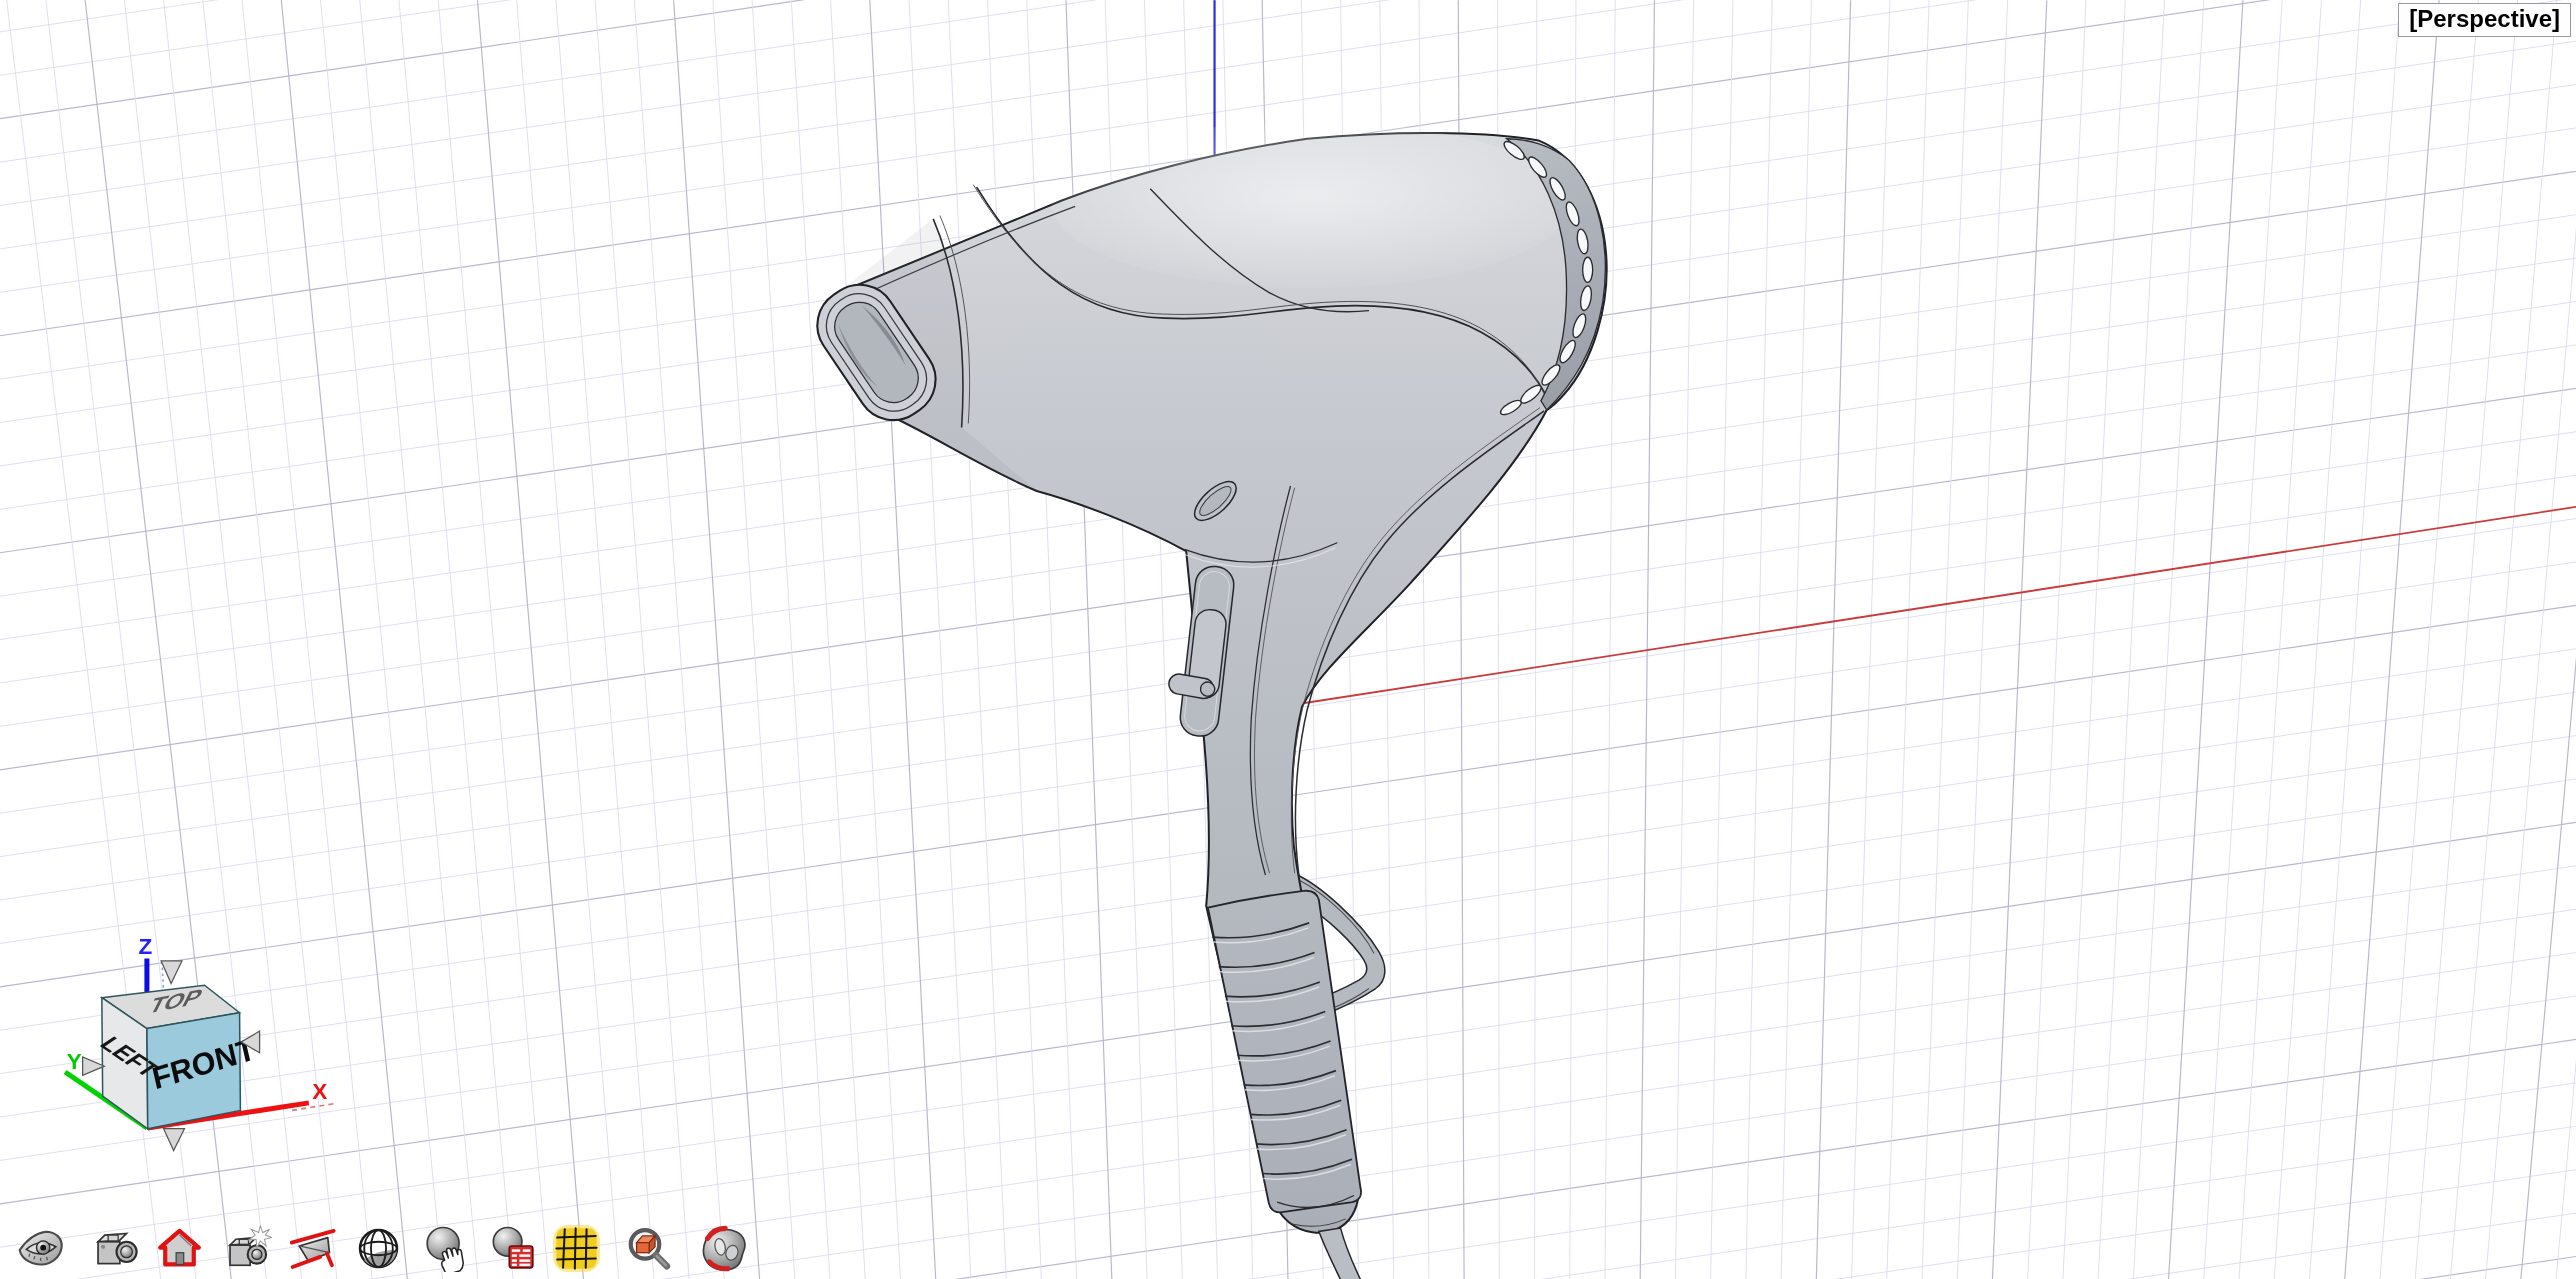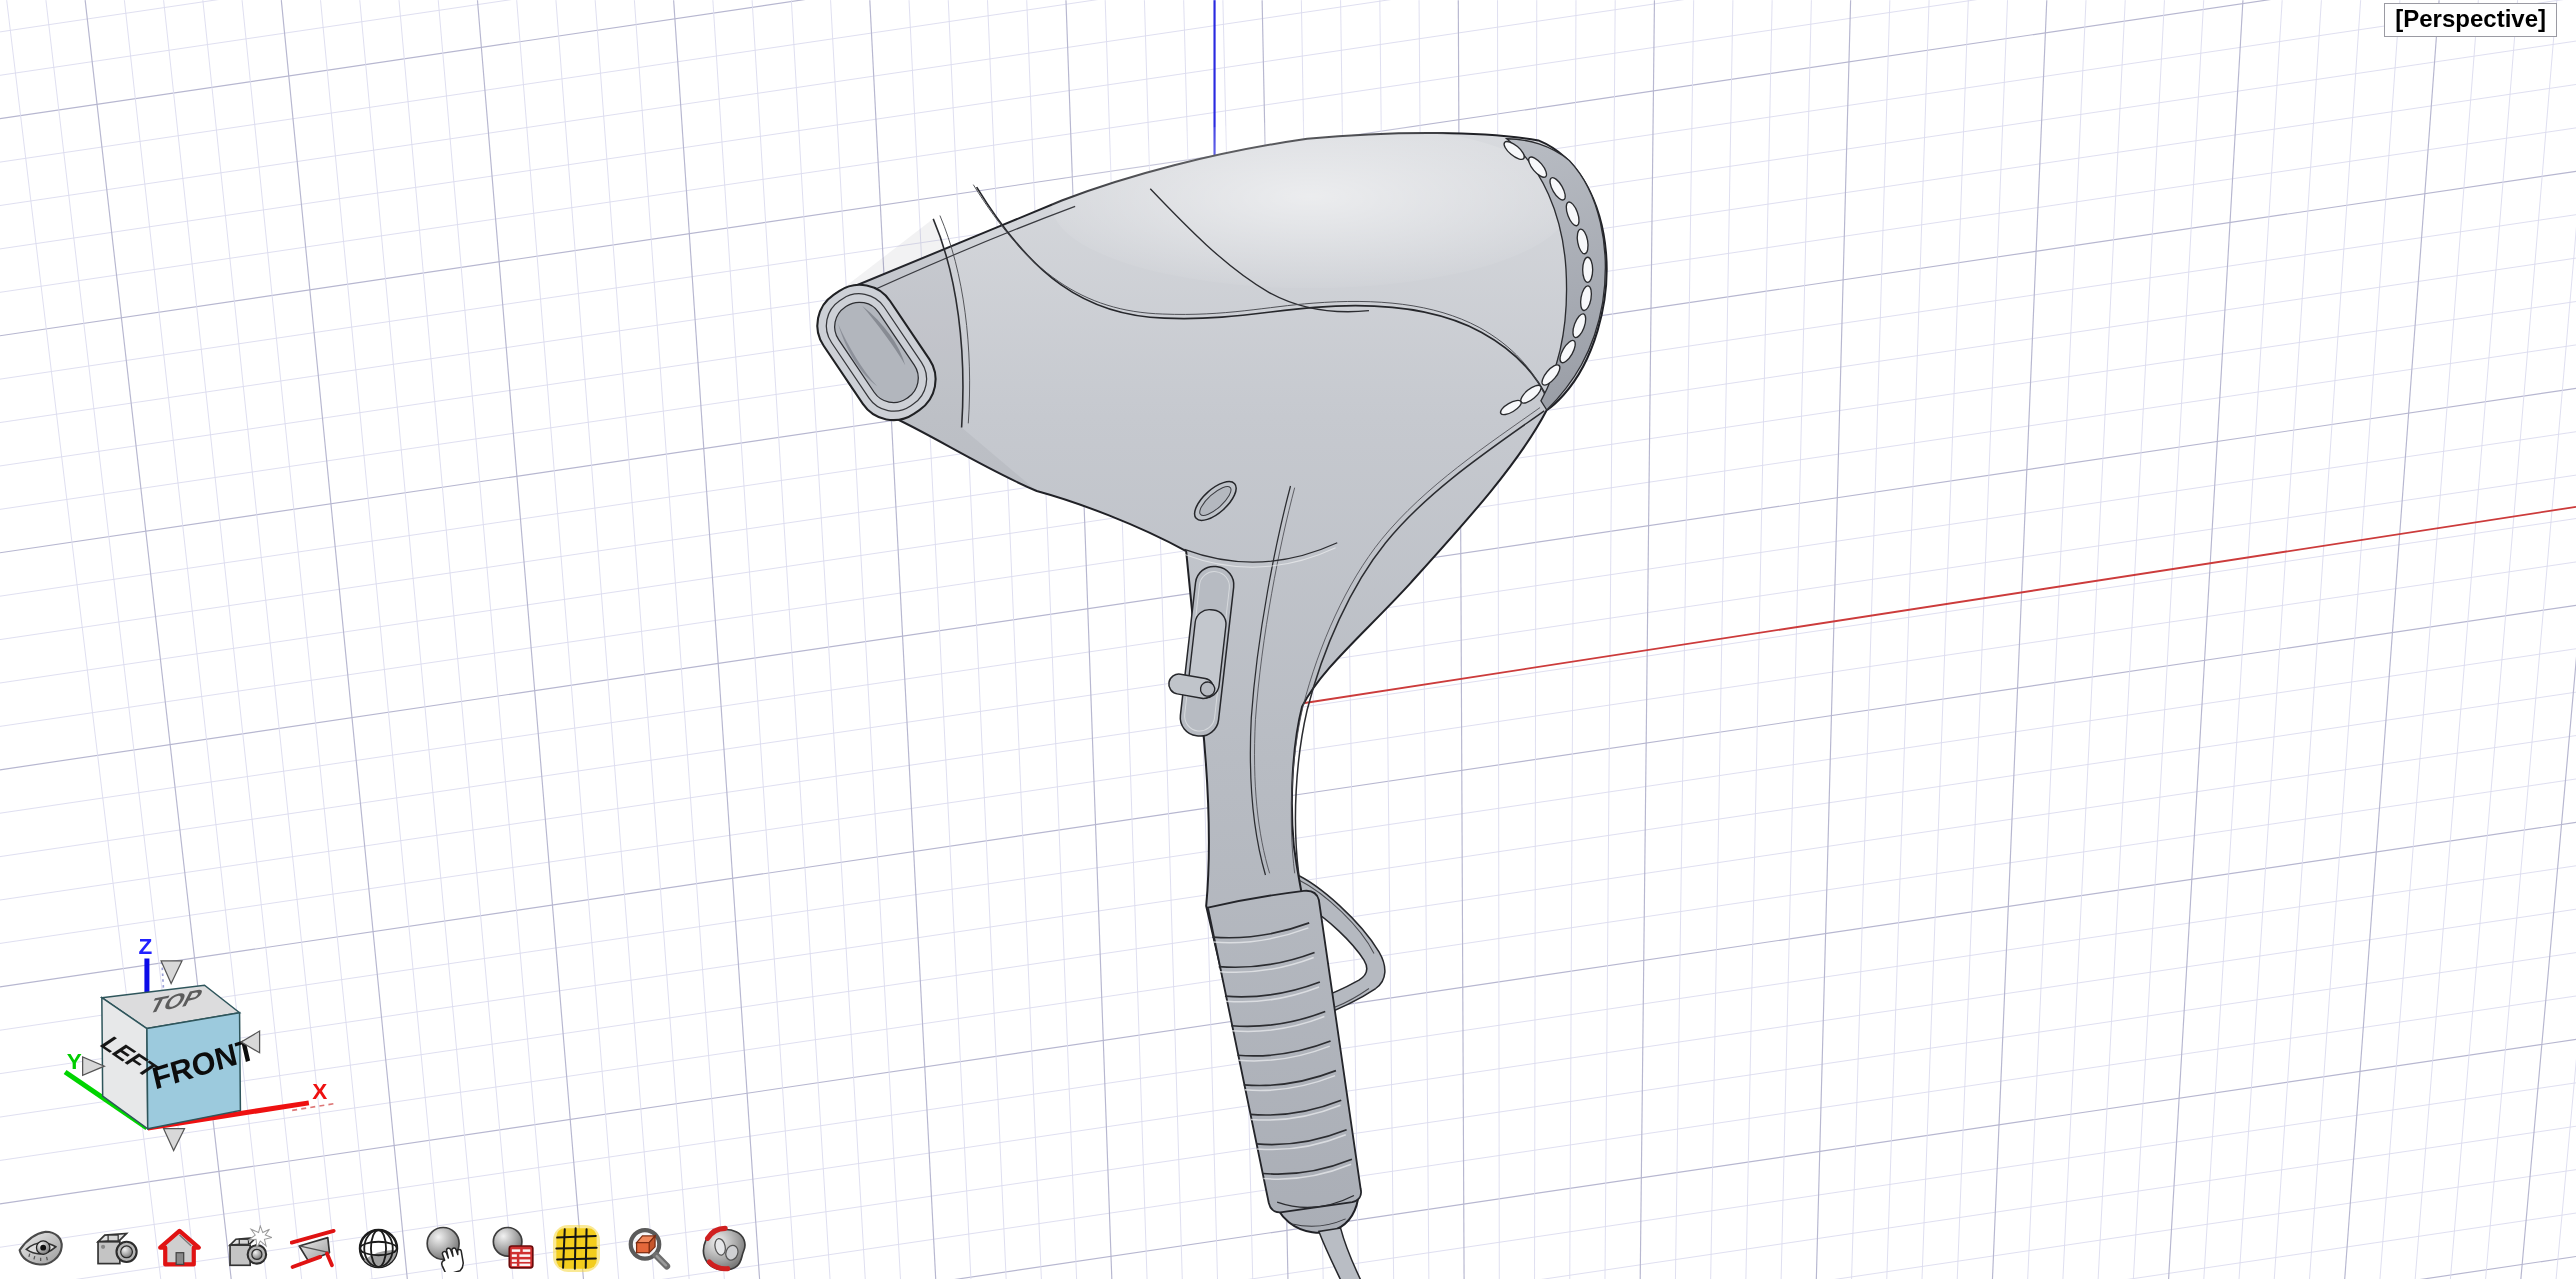--- a/index.html
+++ b/index.html
@@ -1,20 +1,20 @@
 <!DOCTYPE html>
 <html style="font-size:13.4px"><head>
 <meta charset="utf-8">
 <style>
   html,body{margin:0;padding:0;background:#ffffff;}
   body{width:2576px;height:1280px;overflow:hidden;font-family:"Liberation Sans",sans-serif;}
   .stage{position:relative;width:2576px;height:1280px;background:#ffffff;overflow:hidden;}
   .scene{position:absolute;left:0;top:0;}
   .viewport-label{
-    position:absolute;top:2.5px;right:19px;
+    position:absolute;top:2.5px;right:5px;
     background:#fefefe;border:1.7px solid #9a9aa2;
     font-weight:bold;font-size:24px;color:#000;
     padding:1.7px 10px 3.3px 10px;line-height:1.15;
   }
   .toolbar-button{
     position:absolute;top:1224px;width:48px;height:48px;
     background:transparent;border:none;padding:0;margin:0;cursor:pointer;
   }
   .toolbar-button svg{display:block;}
 </style>

